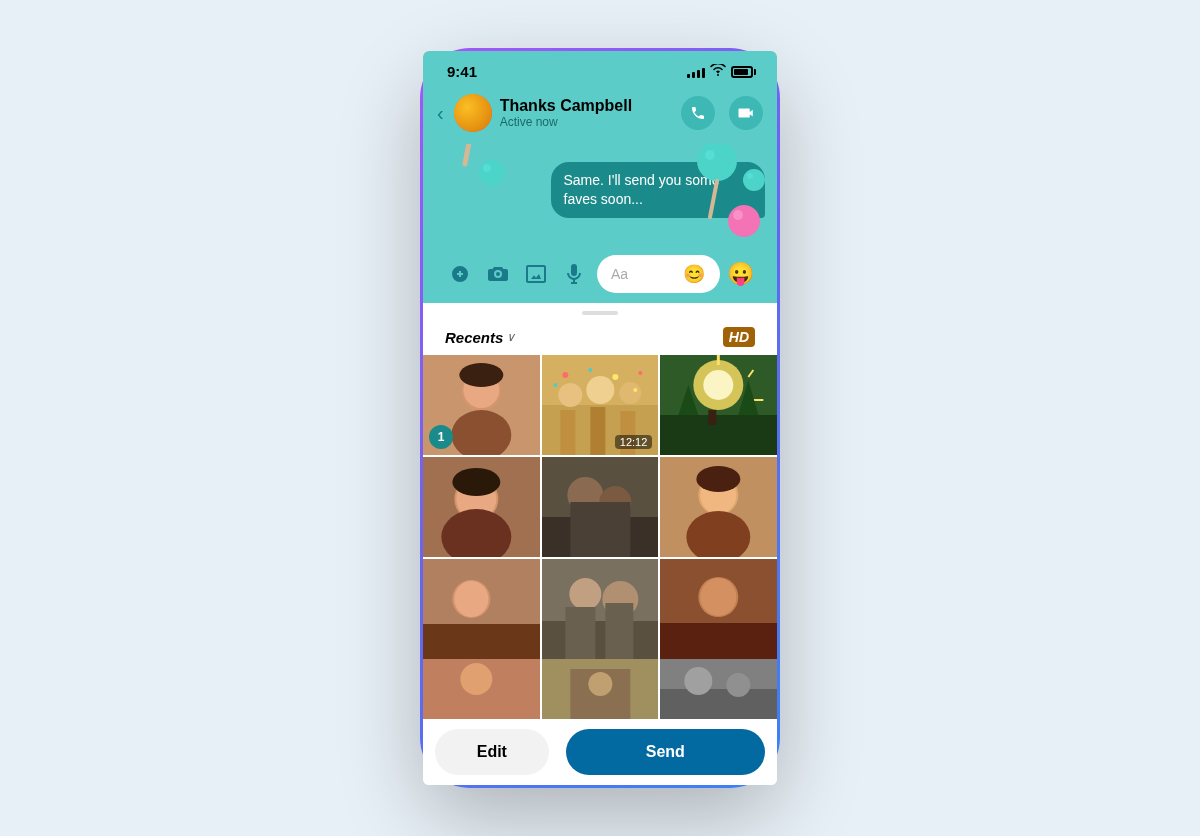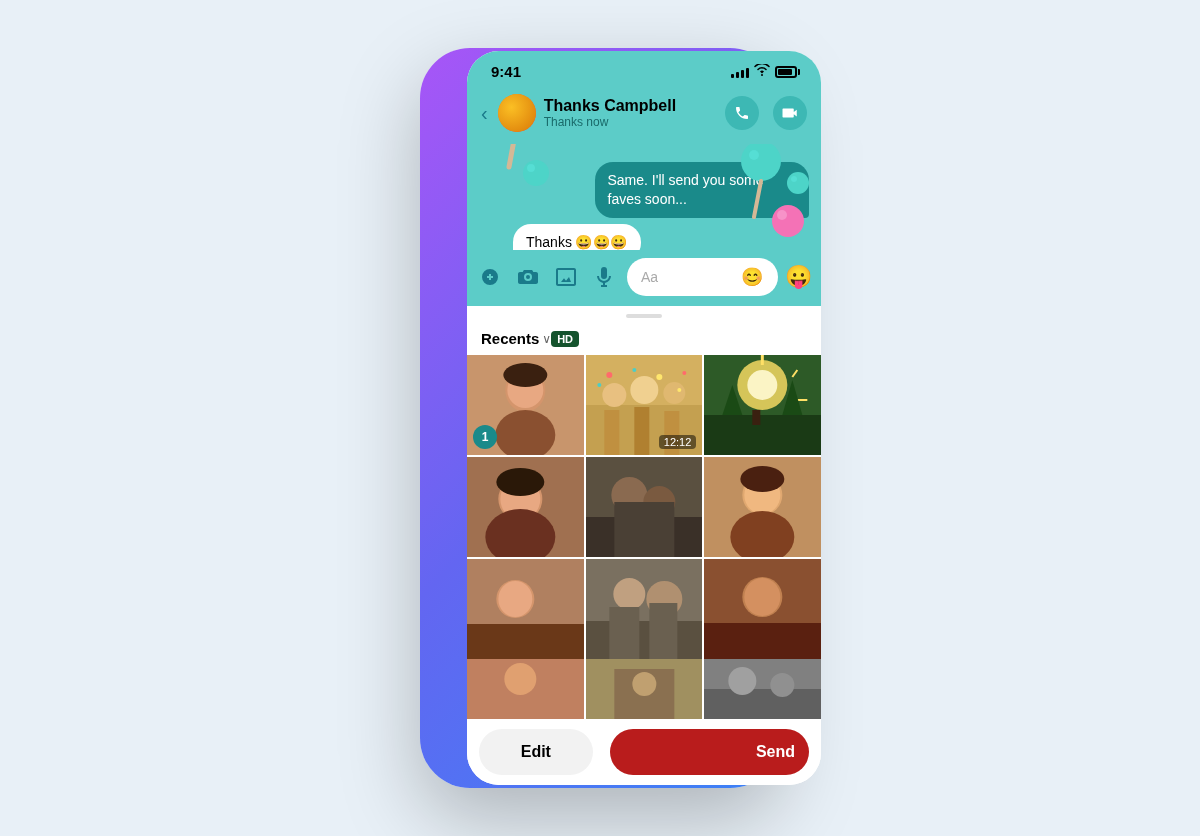--- a/index.html
+++ b/index.html
@@ -20,26 +20,25 @@
       height: 740px;
       border-radius: 50px;
       background: linear-gradient(135deg, #a855f7, #6366f1, #3b82f6);
       padding: 3px;
       box-shadow: 0 30px 80px rgba(0,0,0,0.25);
     }
 
     .phone-inner {
       width: 100%;
       height: 100%;
-      border-radius: 32px;
+      border-radius: 6px;
       overflow: hidden;
       background: #fff;
       display: flex;
       flex-direction: column;
-      margin-left: 44px;
     }
 
     
     .status-bar {
       background: #5cccc8;
       display: flex;
       justify-content: space-between;
       align-items: center;
       padding: 12px 24px 6px;
       flex-shrink: 0;
@@ -218,21 +217,21 @@
 
     .msg-bubble.incoming {
       background: #fff;
       color: #000;
       border-bottom-left-radius: 4px;
     }
 
     
     .input-bar {
       background: #5cccc8;
-      padding: 8px 8px 10px;
+      padding: 8px 22px 10px;
       display: flex;
       align-items: center;
       gap: 8px;
       flex-shrink: 0;
     }
 
     .input-action-btn {
       color: #1a7a8a;
       font-size: 20px;
       width: 30px;
@@ -276,40 +275,42 @@
 
     .drag-handle-bar {
       width: 36px;
       height: 4px;
       background: #ddd;
       border-radius: 2px;
     }
 
     .photo-picker-header {
       display: flex;
-      align-items: center;
-      padding: 4px 14px 8px;
+      justify-content: space-between;
+      align-items: center;
+      padding: 4px 22px 8px;
+      font-style: italic;
     }
 
     .recents-label {
       font-size: 15px;
       font-weight: 600;
       color: #000;
     }
 
     .recents-chevron {
       font-size: 12px;
       color: #666;
       margin-left: 3px;
     }
 
     .hd-badge {
-      background: #14532d;
+      background: #a16207;
       color: #fff;
-      font-size: 11px;
+      font-size: 14px;
       font-weight: 700;
       padding: 2px 6px;
       border-radius: 4px;
     }
 
     .photo-grid {
       display: grid;
       grid-template-columns: repeat(3, 1fr);
       gap: 2px;
       padding: 0 0;
@@ -378,26 +379,25 @@
       font-weight: 600;
       color: #000;
       cursor: pointer;
     }
 
     .send-btn {
       flex: 2;
       padding: 14px;
       border-radius: 30px;
       border: none;
-      background: #b91c1c;
+      background: #0369a1;
       font-size: 16px;
       font-weight: 600;
       color: #fff;
       cursor: pointer;
-      text-align: right;
     }
 
     
     .photo-partial-row {
       display: grid;
       grid-template-columns: repeat(3, 1fr);
       gap: 2px;
       height: 60px;
       overflow: hidden;
     }
@@ -441,21 +441,21 @@
       </div>
     </div>
 
     <div class="chat-header">
       <span class="back-btn">‹</span>
       <div class="avatar">
         <div class="avatar-inner"></div>
       </div>
       <div class="contact-info">
         <div class="contact-name">Thanks Campbell</div>
-        <div class="contact-status">Thanks now</div>
+        <div class="contact-status">Active now</div>
       </div>
       <div class="header-actions">
         <div class="action-btn">
           <svg width="16" height="16" viewBox="0 0 24 24" fill="white">
             <path d="M6.6 10.8c1.4 2.8 3.8 5.1 6.6 6.6l2.2-2.2c.3-.3.7-.4 1-.2 1.1.4 2.3.6 3.6.6.6 0 1 .4 1 1V20c0 .6-.4 1-1 1-9.4 0-17-7.6-17-17 0-.6.4-1 1-1h3.5c.6 0 1 .4 1 1 0 1.3.2 2.5.6 3.6.1.3 0 .7-.2 1L6.6 10.8z"></path>
           </svg>
         </div>
         <div class="action-btn">
           <svg width="18" height="14" viewBox="0 0 24 18" fill="white">
             <path d="M17 7.5V4a1 1 0 0 0-1-1H3a1 1 0 0 0-1 1v10a1 1 0 0 0 1 1h13a1 1 0 0 0 1-1v-3.5l4 3v-9l-4 3z"></path>
@@ -502,26 +502,20 @@
           <circle cx="8" cy="8" r="3" fill="#5ee8e0" opacity="0.5"></circle>
         </svg>
       </div>
 
       <div class="msg-row outgoing" style="margin-top:10px;">
         <div class="msg-bubble outgoing">
           <span>Same. I'll send you some faves soon...</span>
         </div>
       </div>
 
-      <div class="msg-row incoming">
-        <div style="width:28px;flex-shrink:0;"></div>
-        <div class="msg-bubble incoming">
-          <span>Thanks 😀😀😀</span>
-        </div>
-      </div>
 
     </div>
 
     <div class="input-bar">
       <div class="input-action-btn">
         <svg width="20" height="20" viewBox="0 0 20 20" fill="#1a7a8a">
           <path d="M10 2a8 8 0 1 0 0 16A8 8 0 0 0 10 2zm1 5v2h2v2h-2v2H9v-2H7V9h2V7h2z"></path>
         </svg>
       </div>
       <div class="input-action-btn">

